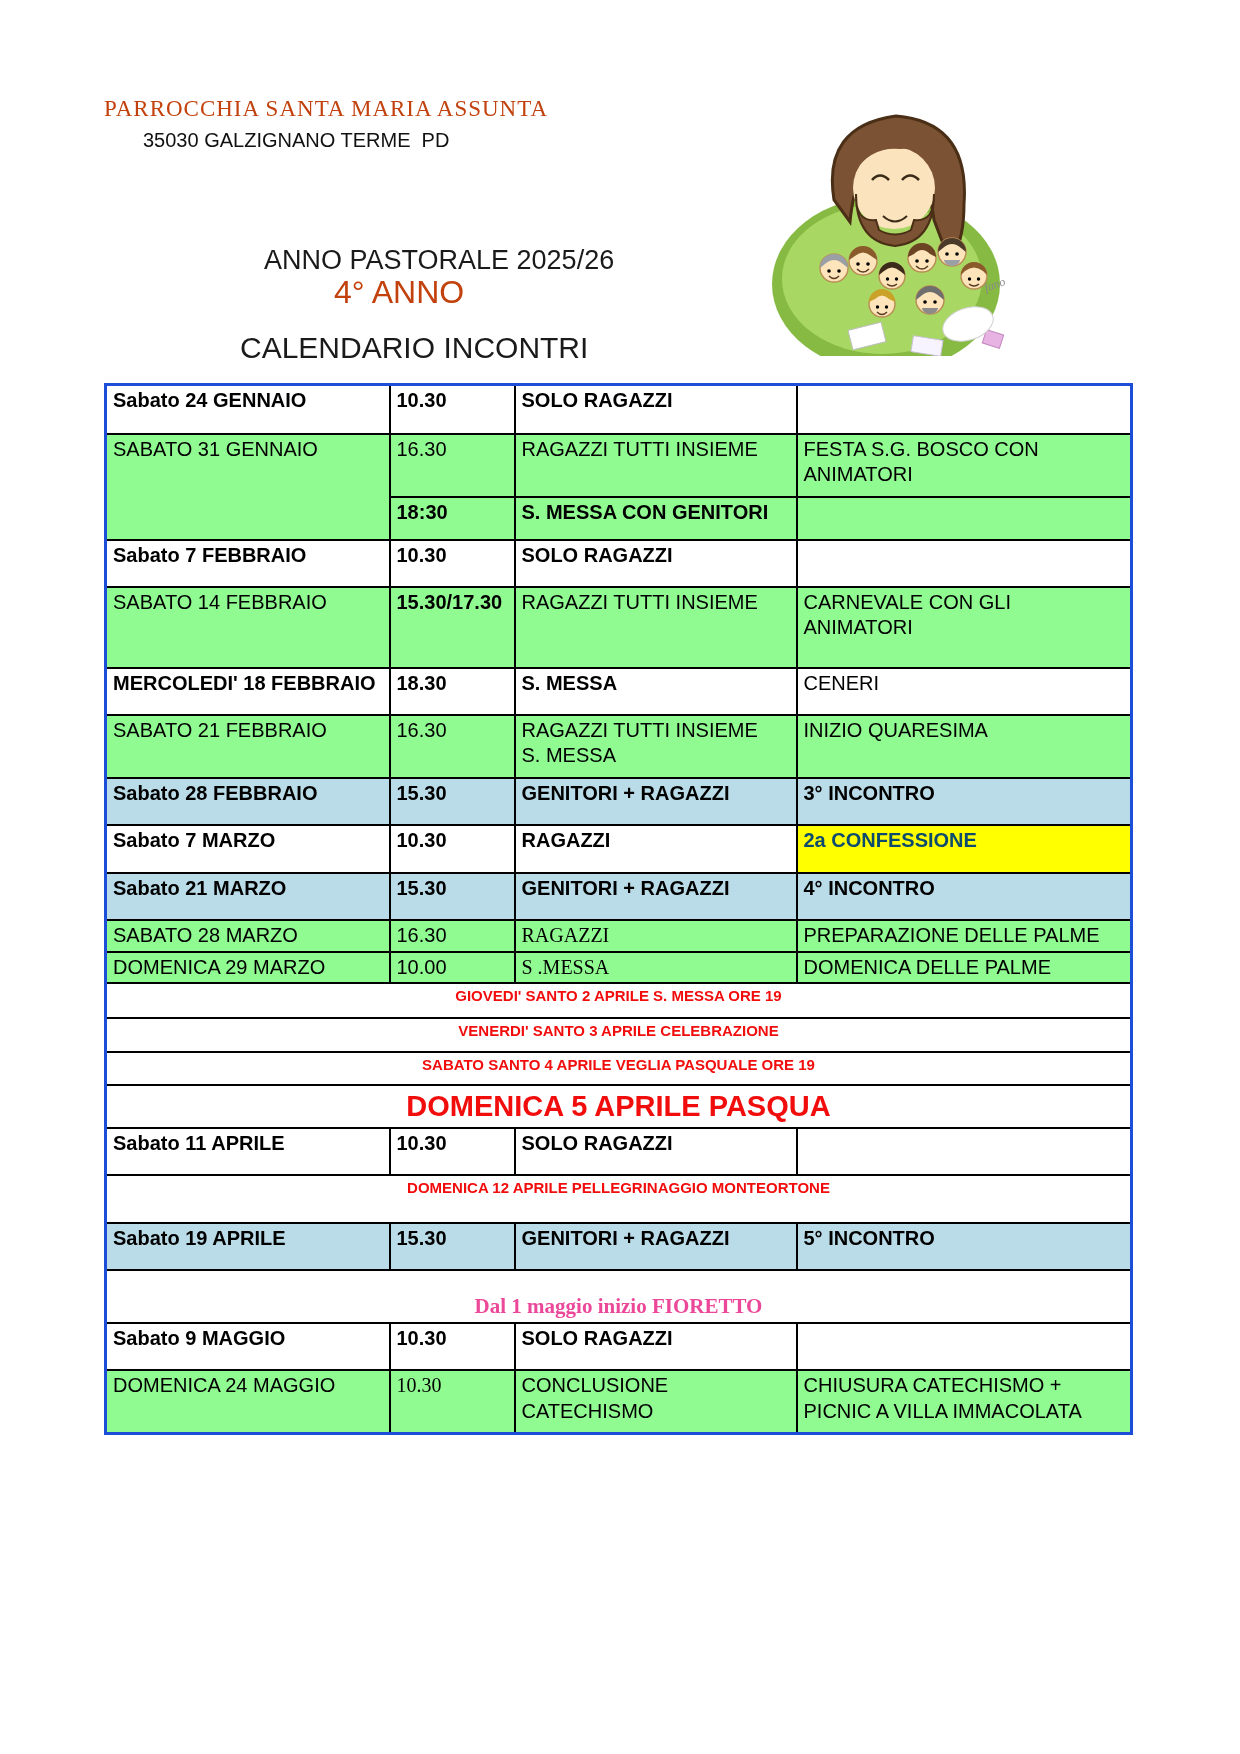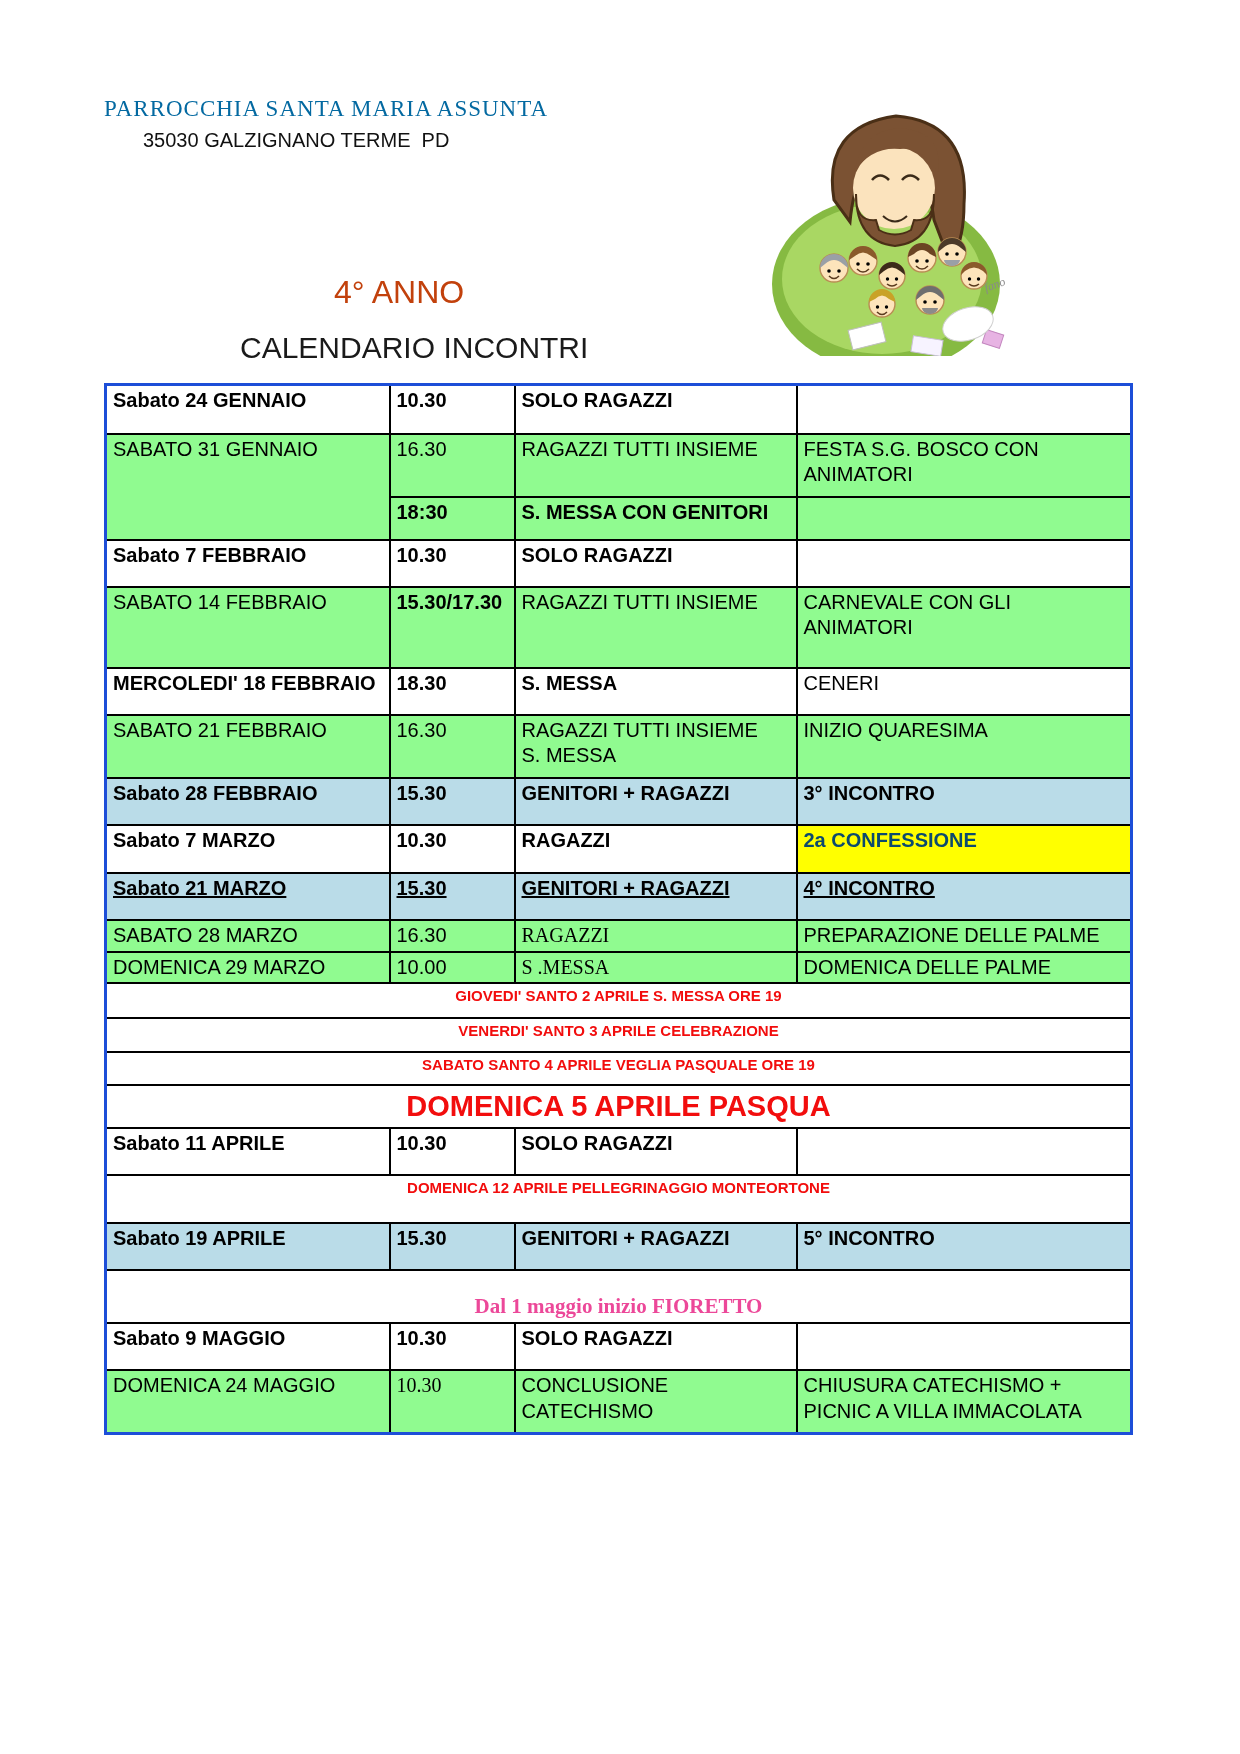--- a/index.html
+++ b/index.html
@@ -4,21 +4,21 @@
 <style>
   html,body{margin:0;padding:0;background:#e9e9e9;}
   .page{
     position:relative;width:1240px;height:1754px;margin:0 auto;
     background:#ffffff;font-family:"Liberation Sans",sans-serif;color:#000;
     overflow:hidden;
   }
   .parish{
     position:absolute;left:104px;top:96px;
     font-family:"Liberation Serif",serif;font-size:23px;letter-spacing:1px;
-    color:#0369a1;
+    color:#c2410c;
   }
   .address{position:absolute;left:143px;top:129px;font-size:20px;color:#111;white-space:pre;}
   .anno-pastorale{position:absolute;left:264px;top:245px;font-size:27px;color:#1a1a1a;}
   .year-title{position:absolute;left:334px;top:274px;font-size:32px;color:#c2410c;}
   .subtitle{position:absolute;left:240px;top:331px;font-size:30px;color:#1a1a1a;}
   .illustration{position:absolute;left:762px;top:100px;width:256px;height:256px;}
 
   table.cal{
     position:absolute;left:104px;top:383px;width:1026px;
     border-collapse:collapse;table-layout:fixed;border:3px solid #1d4ed8;
@@ -43,20 +43,21 @@
     font-size:21px;vertical-align:top;padding-top:22px;
   }
 </style>
 </head>
 <body>
 
 <div class="page">
 
   <div class="parish">PARROCCHIA SANTA MARIA ASSUNTA</div>
   <div class="address">35030 GALZIGNANO TERME  PD</div>
+  <div class="anno-pastorale">ANNO PASTORALE 2025/26</div>
   <div class="year-title">4° ANNO</div>
   <div class="subtitle">CALENDARIO INCONTRI</div>
 
   <svg class="illustration" viewBox="0 0 256 256" xmlns="http://www.w3.org/2000/svg" aria-hidden="true">
 
     <ellipse cx="124" cy="184" rx="114" ry="88" fill="#86ba42"></ellipse>
     <ellipse cx="120" cy="179" rx="100" ry="75" fill="#a9d763"></ellipse>
 
     <rect x="88" y="226" width="34" height="20" fill="#ffffff" stroke="#bfbfbf" transform="rotate(-14 105 236)"></rect>
     <rect x="150" y="238" width="30" height="16" fill="#f7f3ff" stroke="#c9c0d8" transform="rotate(9 165 246)"></rect>
@@ -198,21 +199,21 @@
           <td class="b">15.30</td>
           <td class="b">GENITORI + RAGAZZI</td>
           <td class="b">3° INCONTRO</td>
         </tr>
         <tr style="height: 48px;">
           <td class="b">Sabato 7 MARZO</td>
           <td class="b">10.30</td>
           <td class="b">RAGAZZI</td>
           <td class="b red-text yellow">2a CONFESSIONE</td>
         </tr>
-        <tr class="bg-blue" style="height: 47px; text-decoration: underline;">
+        <tr class="bg-blue" style="height: 47px;">
           <td class="b">Sabato 21 MARZO</td>
           <td class="b">15.30</td>
           <td class="b">GENITORI + RAGAZZI</td>
           <td class="b">4° INCONTRO</td>
         </tr>
         <tr class="bg-green" style="height: 32px;">
           <td>SABATO 28 MARZO</td>
           <td>16.30</td>
           <td class="serif">RAGAZZI</td>
           <td>PREPARAZIONE DELLE PALME</td>

